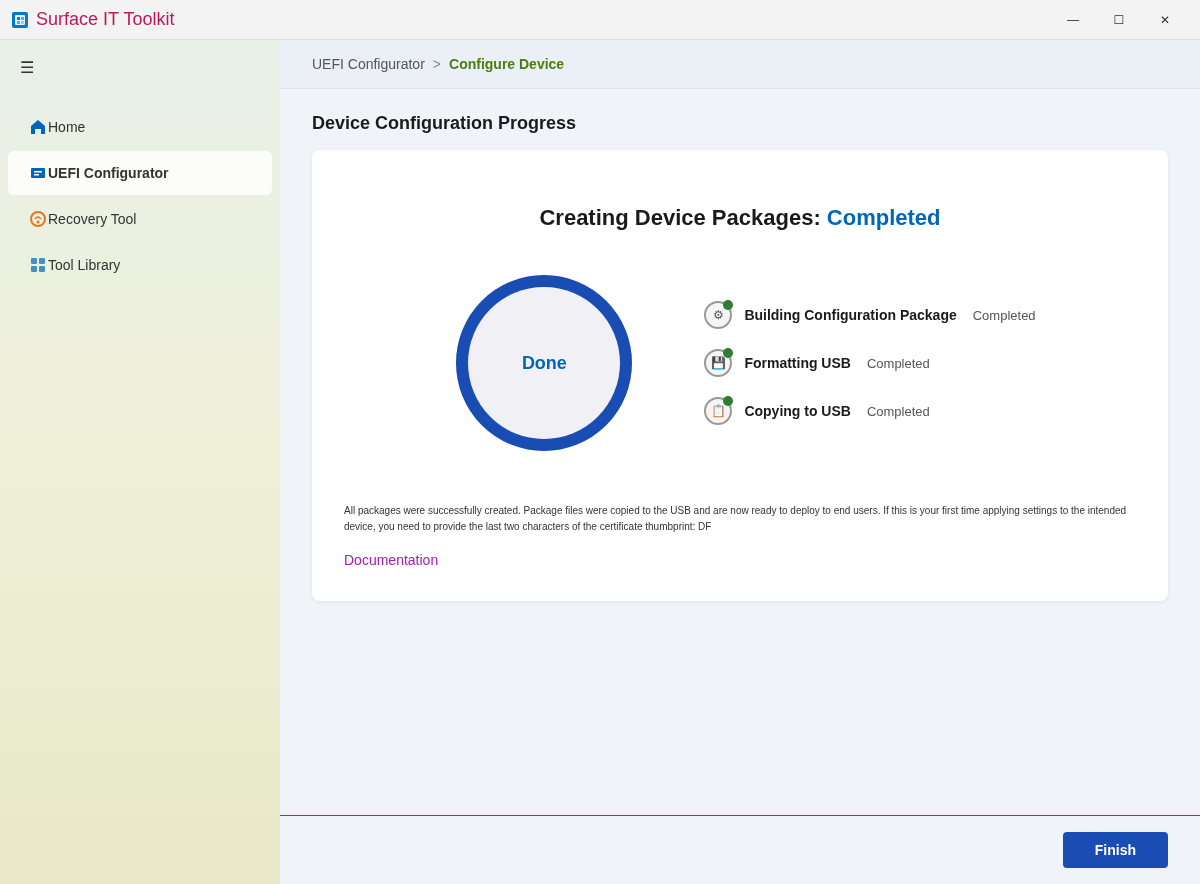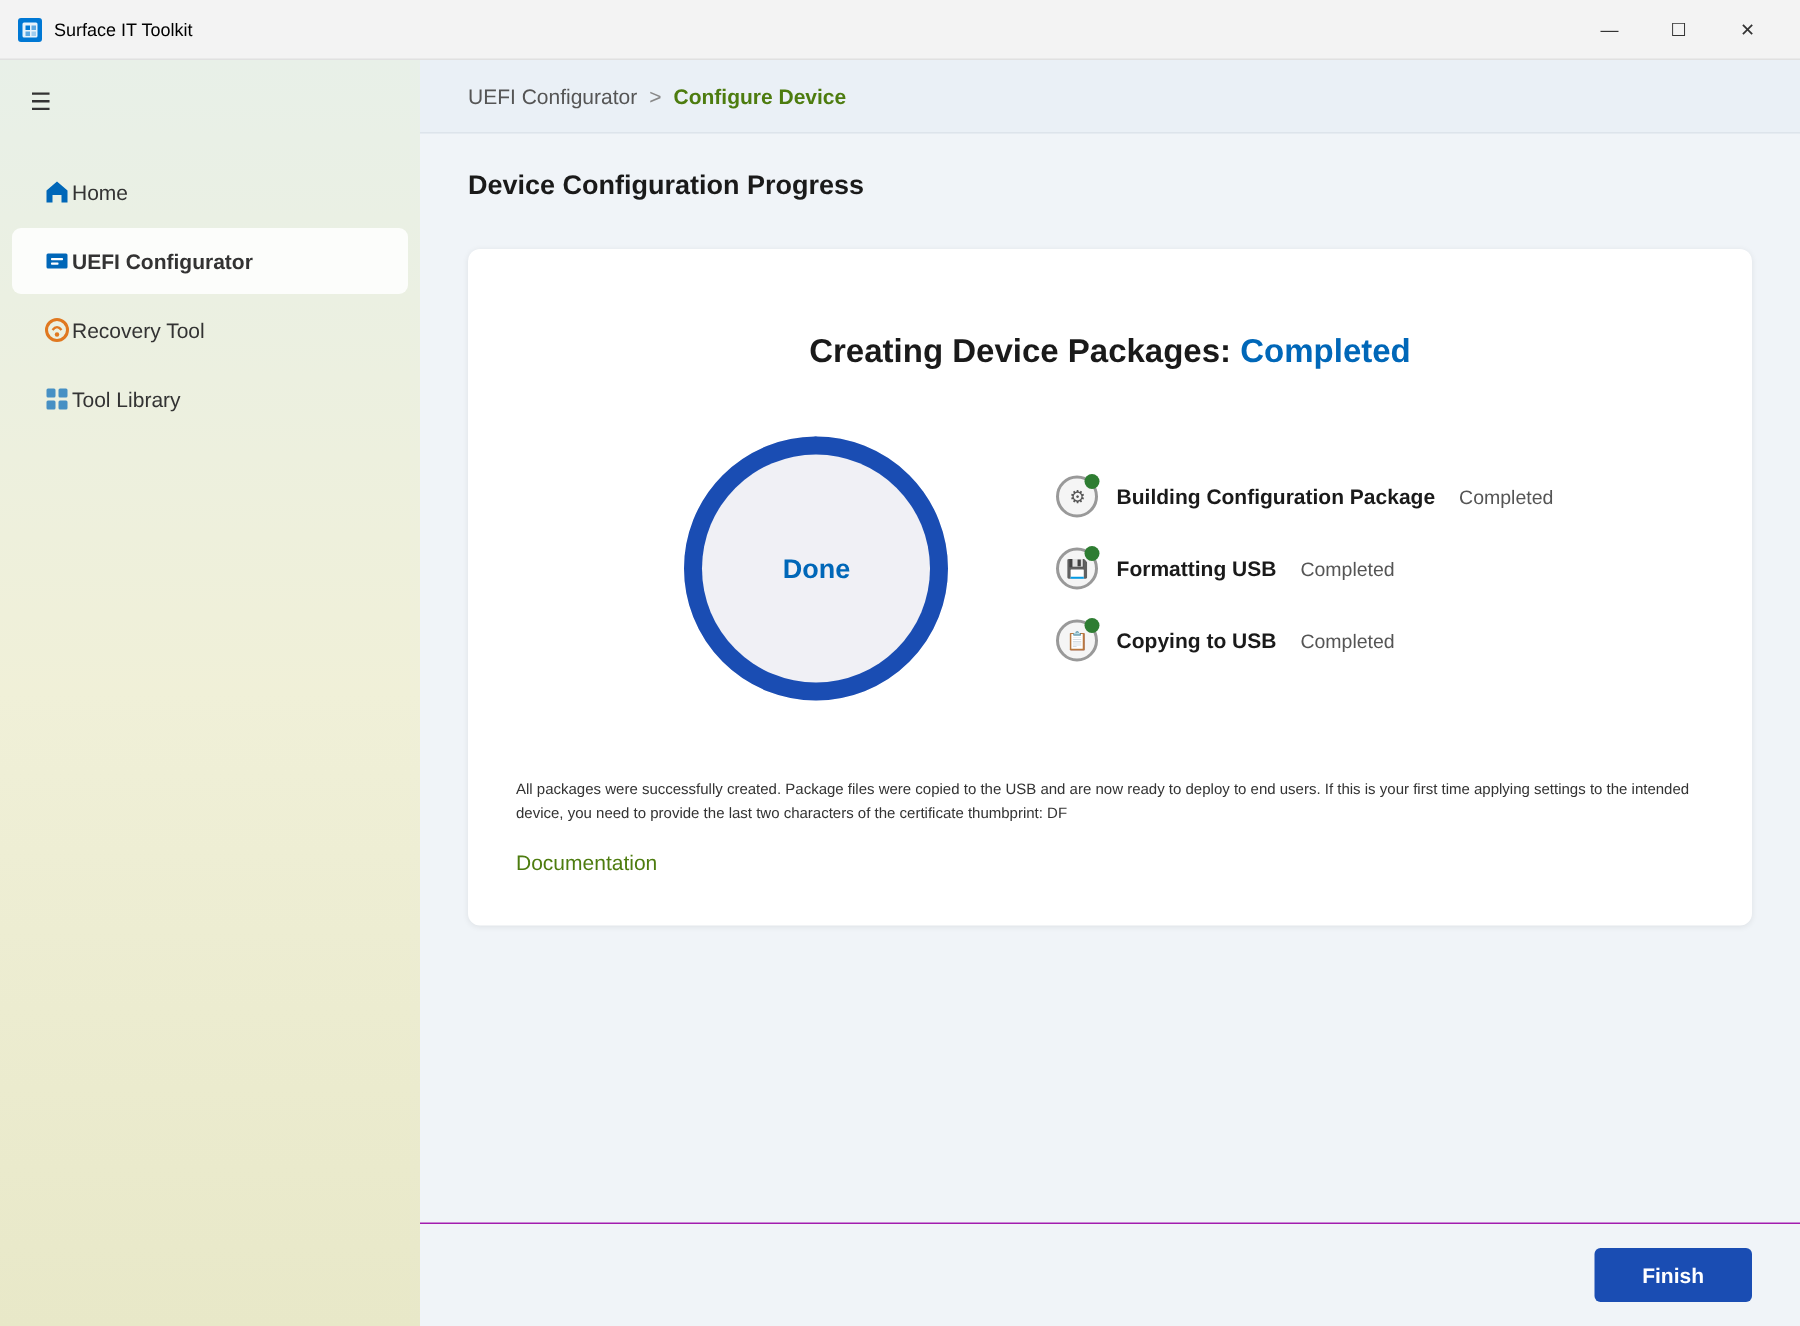--- a/index.html
+++ b/index.html
@@ -30,22 +30,22 @@
       gap: 8px;
     }
     .title-bar-icon {
       width: 16px;
       height: 16px;
       background: #0078d4;
       border-radius: 2px;
       display: flex; align-items: center; justify-content: center;
     }
     .title-bar-title {
-      font-size: 12px;
-      color: #000000;
+      font-size: 18px;
+      color: #be185d;
     }
     .title-bar-controls {
       display: flex;
       gap: 0;
     }
     .title-bar-btn {
       width: 46px;
       height: 30px;
       border: none;
       background: transparent;
@@ -151,21 +151,21 @@
     }
     .page-body {
       flex: 1;
       padding: 24px 32px;
       overflow-y: auto;
     }
     .section-title {
       font-size: 18px;
       font-weight: 700;
       color: #1a1a1a;
-      margin-bottom: 32px;
+      margin-bottom: 16px;
     }
     .card {
       background: #fff;
       border-radius: 8px;
       padding: 32px;
       box-shadow: 0 1px 4px rgba(0,0,0,0.08);
     }
     .completion-heading {
       text-align: center;
       font-size: 22px;
@@ -275,21 +275,21 @@
       margin-left: 4px;
     }
 
     .info-text {
       font-size: 10px;
       color: #333;
       line-height: 1.6;
       margin-bottom: 16px;
     }
     .doc-link {
-      color: #4d7c0f;
+      color: #a21caf;
       font-size: 14px;
       text-decoration: none;
       cursor: pointer;
     }
 
     
     .page-footer {
       display: flex;
       justify-content: flex-end;
       padding: 16px 32px;

